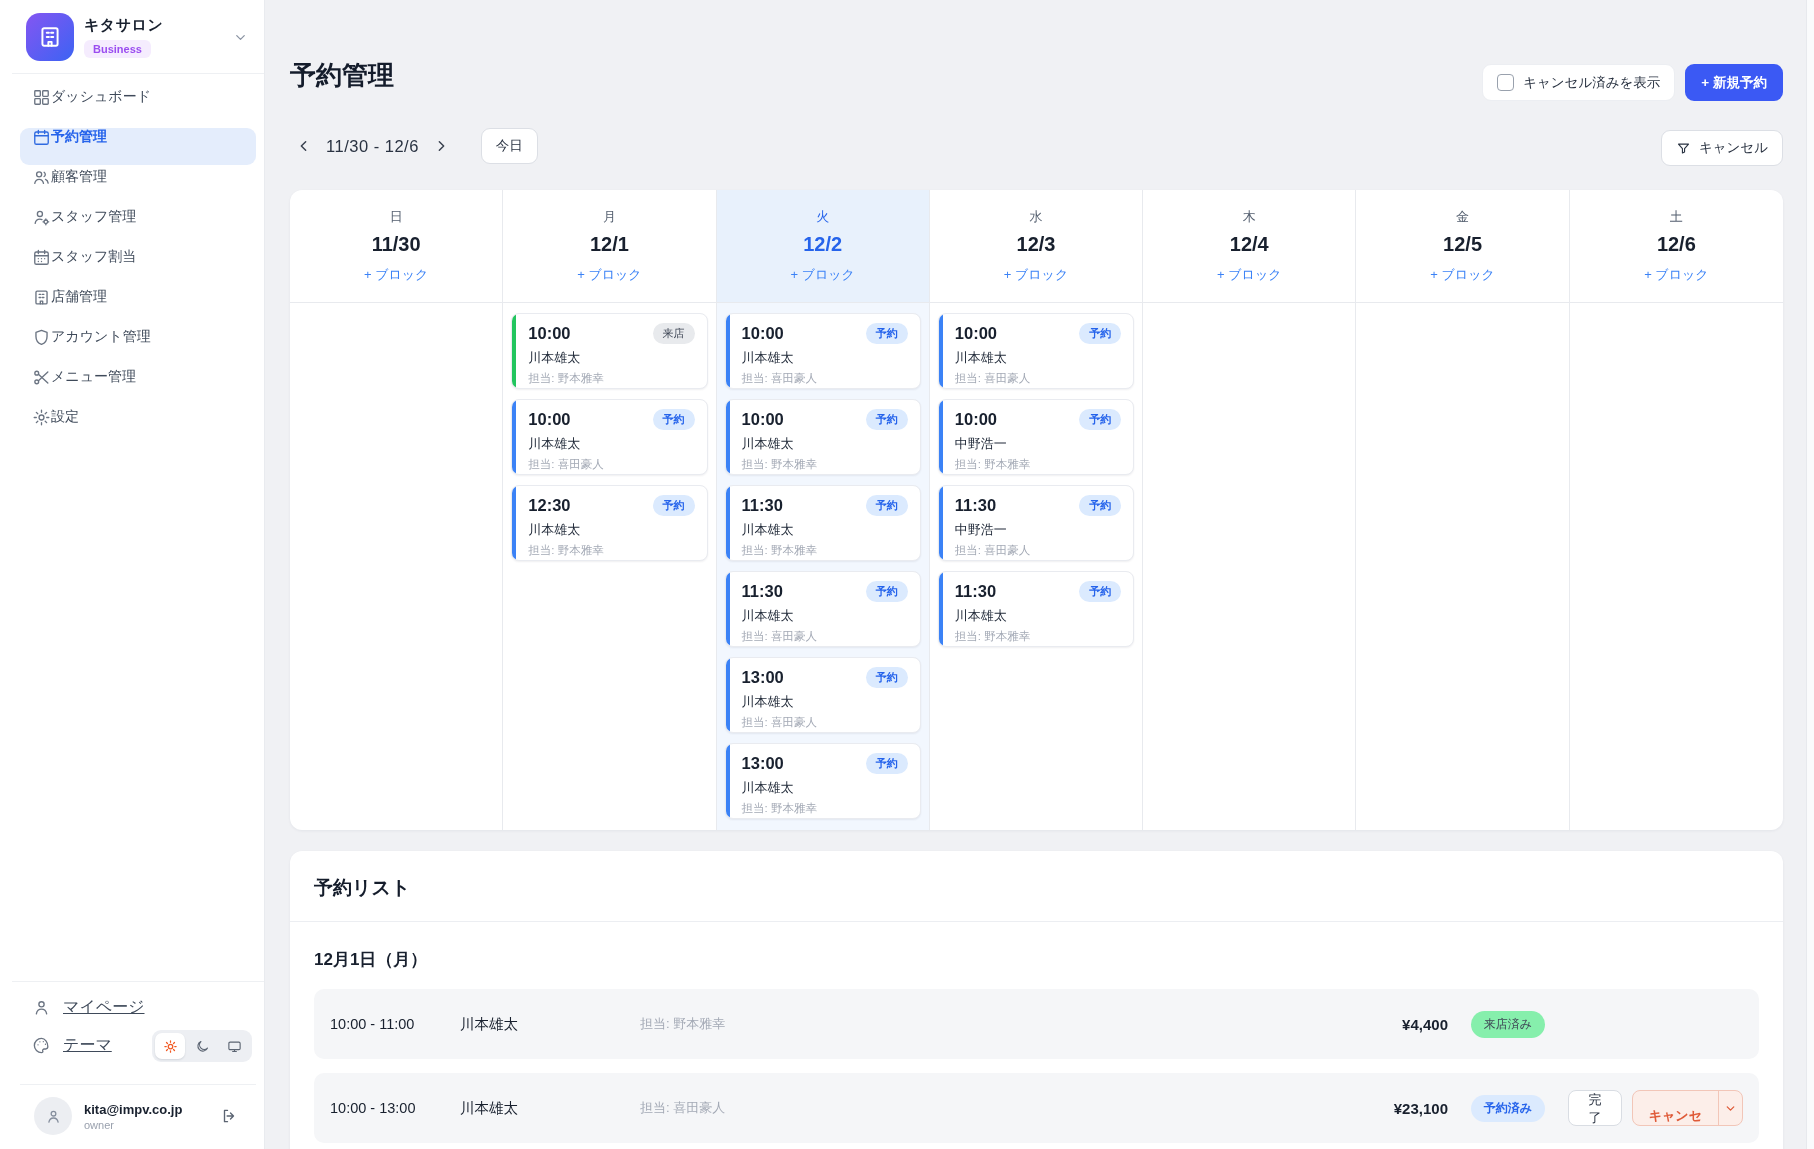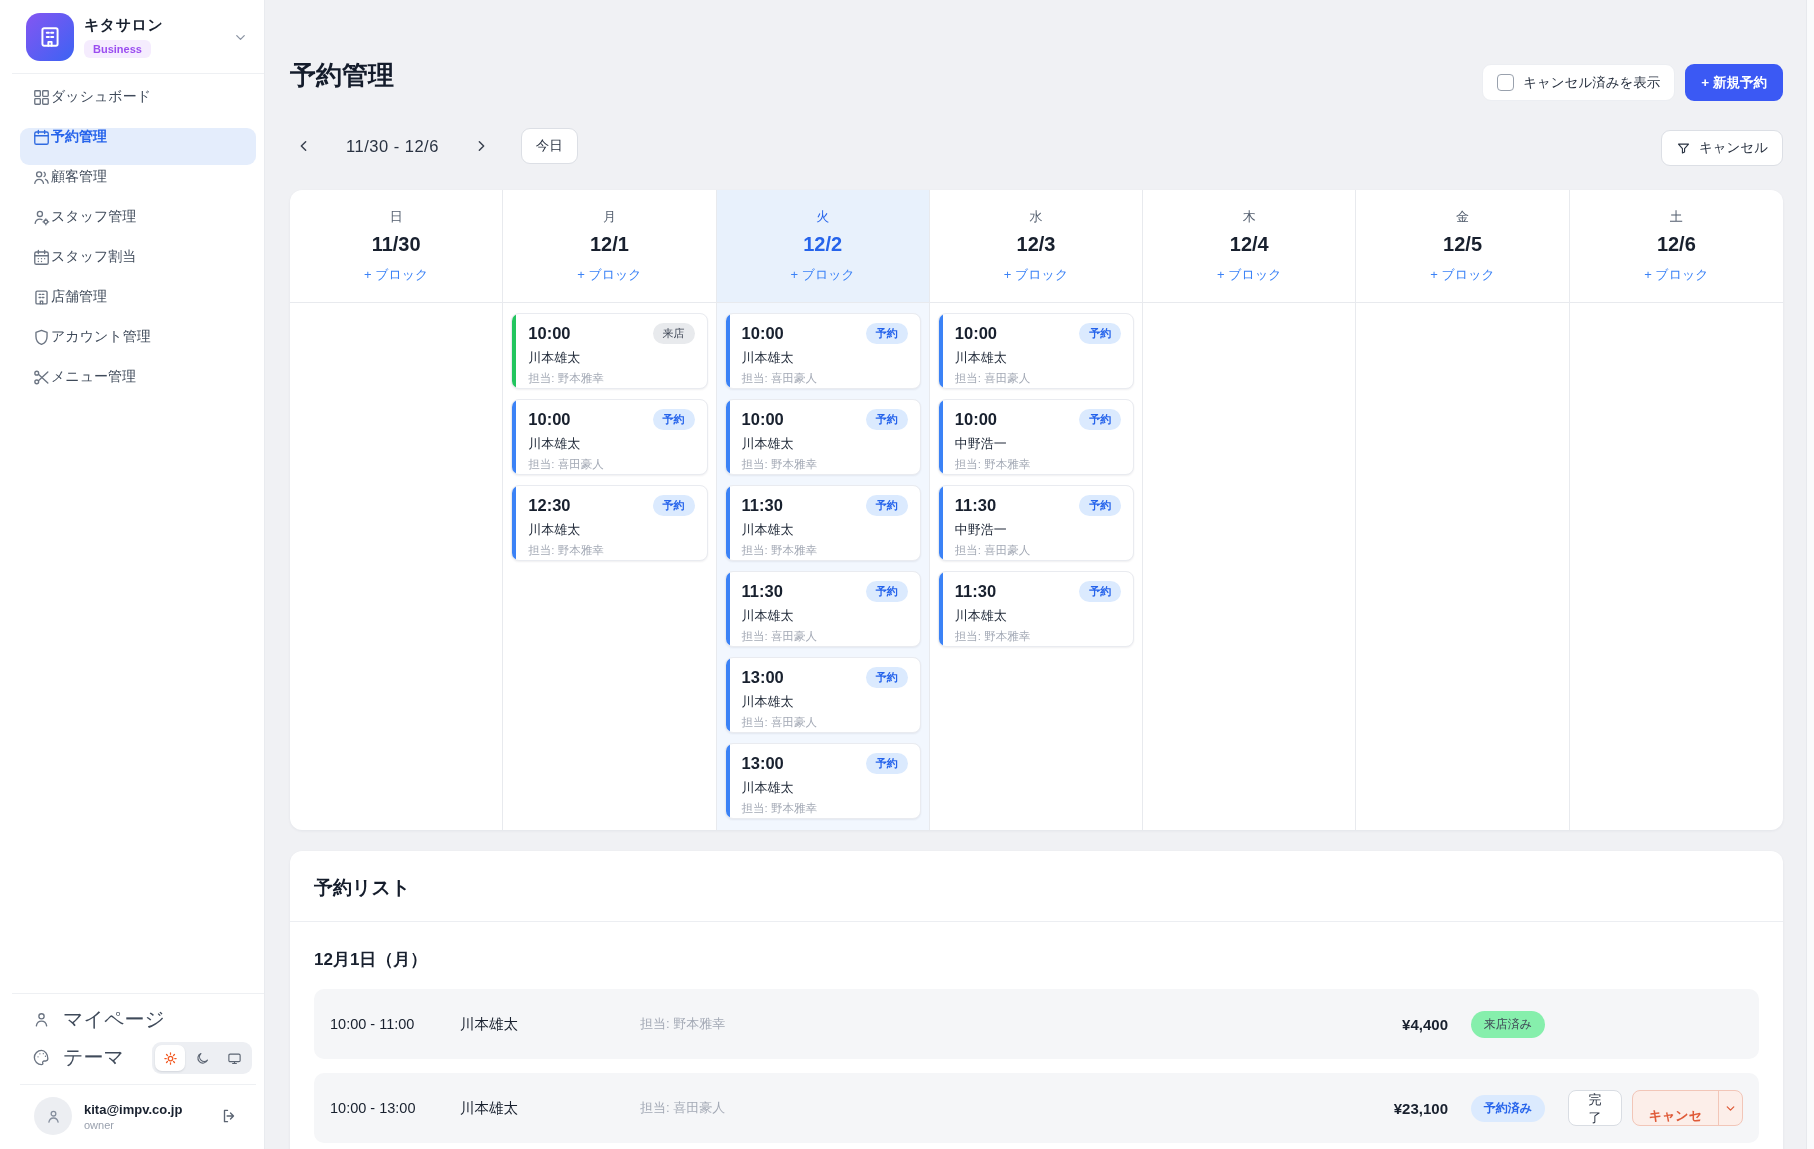--- a/index.html
+++ b/index.html
@@ -20,43 +20,43 @@
   .brand-plan { align-self:flex-start; font-size:11px; font-weight:bold; color:#9b4df0; background:#f5ecfe; border-radius:6px; padding:3px 9px; }
   .brand-chevron { position:absolute; right:16px; top:30px; color:#8a93a2; }
 
   .nav { padding:14px 8px 0 8px; flex:1; }
   .nav-item { display:flex; align-items:flex-start; height:37px; border-radius:9px; padding:0 12px; margin-bottom:3px; font-size:14px; color:#3f4a5a; cursor:pointer; }
   .nav-item .nico { color:#6b7482; flex:none; }
   .nav-item.active { background:#e4edfc; color:#2563eb; font-weight:bold; }
   .nav-item.active .nico { color:#2f6ae0; }
 
   .side-foot { padding:6px 8px 0 8px; border-top:1px solid #eef0f3; }
-  .foot-item { display:flex; align-items:center; gap:12px; height:38px; border-radius:9px; padding:0 12px; font-size:20px; color:#3f4a5a; cursor:pointer; position:relative; }
+  .foot-item { display:flex; align-items:center; gap:12px; height:38px; border-radius:9px; padding:0 12px; font-size:16px; color:#3f4a5a; cursor:pointer; position:relative;text-decoration:underline; }
   .foot-item .nico { color:#6b7482; }
   .theme-switch { position:absolute; right:4px; top:4px; display:flex; gap:2px; background:#edeff3; border-radius:9px; padding:3px; }
   .theme-btn { width:30px; height:26px; border-radius:7px; display:flex; align-items:center; justify-content:center; color:#5b6472; background:transparent; border:none; cursor:pointer; }
   .theme-btn.active { background:#ffffff; box-shadow:0 1px 2px rgba(20,30,50,.12); color:#f15a24; }
 
-  .user-box { border-top:1px solid #eef0f3; margin-top:8px; padding:12px 14px 14px 14px; display:flex; align-items:center; gap:12px; }
+  .user-box { border-top:1px solid #eef0f3; margin-top:20px; padding:12px 14px 14px 14px; display:flex; align-items:center; gap:12px; }
   .avatar { width:38px; height:38px; border-radius:50%; background:#eceef2; display:flex; align-items:center; justify-content:center; color:#848d9c; flex:none; }
   .user-meta { flex:1; min-width:0; }
   .user-email { font-size:13px; font-weight:bold; color:#18202e; }
   .user-role { font-size:11px; color:#9aa1ae; margin-top:2px; }
   .logout-btn { background:none; border:none; color:#5b6472; cursor:pointer; padding:4px; }
 
   
   .page-title { position:absolute; left:290px; top:58px; font-size:26px; font-weight:bold; color:#141c2b; z-index:2; }
   .top-right { position:absolute; right:31px; top:64px; display:flex; gap:10px; z-index:2; }
   .chk-card { display:flex; align-items:center; gap:9px; background:#ffffff; border:1px solid #eceef2; border-radius:9px; height:37px; padding:0 14px; font-size:13.5px; color:#2a3342; }
   .chk-box { width:17px; height:17px; border:1.5px solid #99a1ad; border-radius:4px; background:#fff; cursor:pointer; }
   .btn-primary { display:flex; align-items:center; gap:6px; background:#3b59f4; color:#ffffff; border:none; border-radius:9px; height:37px; padding:0 16px; font-size:13.5px; font-weight:bold; cursor:pointer; }
 
   .week-nav { position:absolute; left:290px; top:128px; display:flex; align-items:center; gap:8px; z-index:2; }
   .nav-arrow { background:none; border:none; color:#39414f; cursor:pointer; padding:6px; }
-  .week-range { font-size:16.5px; color:#2a3342; font-weight:500; margin:0 20px; letter-spacing:.5px; }
+  .week-range { font-size:16.5px; color:#2a3342; font-weight:500; margin:0 0; letter-spacing:.5px; }
   .btn-ghost { display:flex; align-items:center; gap:8px; background:#ffffff; border:1px solid #dcdfe5; border-radius:9px; height:36px; padding:0 14px; font-size:13.5px; color:#2a3342; cursor:pointer; }
   .filter-wrap { position:absolute; right:31px; top:130px; z-index:2; }
 
   
   .cal-card { position:absolute; left:290px; top:190px; width:1493px; height:640px; background:#ffffff; border-radius:12px; box-shadow:0 1px 3px rgba(25,35,60,.06); overflow:hidden; z-index:2; }
   .cal-header { display:grid; grid-template-columns:repeat(7,1fr); height:113px; border-bottom:1px solid #e8eaee; }
   .cal-hcell { display:flex; flex-direction:column; align-items:center; justify-content:center; gap:7px; border-right:1px solid #e8eaee; }
   .cal-hcell:last-child { border-right:none; }
   .cal-dow { font-size:13px; color:#556070; }
   .cal-date { font-size:20px; font-weight:bold; color:#18202e; }
@@ -197,20 +197,29 @@
     <div class="nav-item">
       <span class="nico">
           <svg width="19" height="19" viewBox="0 0 24 24" fill="none" stroke="currentColor" stroke-width="1.7" stroke-linecap="round" stroke-linejoin="round">
             <circle cx="6" cy="6.5" r="2.4"></circle>
             <circle cx="6" cy="17.5" r="2.4"></circle>
             <path d="M8.1 7.9L20 19M8.1 16.1L20 5"></path>
           </svg>
         </span>
       <span>メニュー管理</span>
     </div>
+    <div class="nav-item">
+      <span class="nico">
+          <svg width="19" height="19" viewBox="0 0 24 24" fill="none" stroke="currentColor" stroke-width="1.7" stroke-linecap="round" stroke-linejoin="round">
+            <circle cx="12" cy="12" r="3.1"></circle>
+            <path d="M12 2.8v2.6M12 18.6v2.6M2.8 12h2.6M18.6 12h2.6M5.5 5.5l1.8 1.8M16.7 16.7l1.8 1.8M18.5 5.5l-1.8 1.8M7.3 16.7l-1.8 1.8"></path>
+          </svg>
+        </span>
+      <span>設定</span>
+    </div>
   </nav>
 
   <div class="side-foot">
     <div class="foot-item">
       <span class="nico">
           <svg width="19" height="19" viewBox="0 0 24 24" fill="none" stroke="currentColor" stroke-width="1.7" stroke-linecap="round" stroke-linejoin="round">
             <circle cx="12" cy="8" r="3.3"></circle>
             <path d="M5.5 20c.7-3.9 3-5.9 6.5-5.9s5.8 2 6.5 5.9"></path>
           </svg>
         </span>

